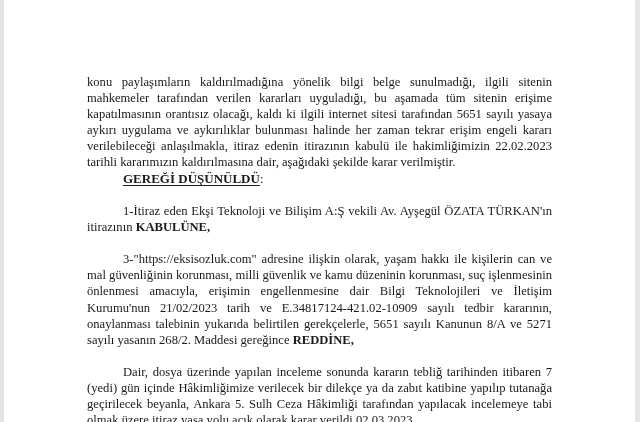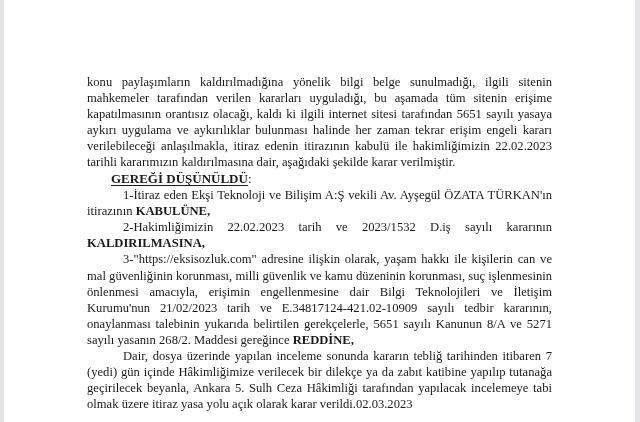--- a/index.html
+++ b/index.html
@@ -12,23 +12,23 @@
   }
   .edge-left { position:absolute; left:0; top:0; width:4px; height:422px; background:#e3e3e6; }
   .edge-right { position:absolute; right:0; top:0; width:5px; height:422px; background:#e6e6ea; }
   .page {
     position:absolute;
     left:87px; top:74px; width:465px;
     font-size:12.6px;
     line-height:16.05px;
   }
   .p { text-align:justify; text-align-last:left; margin:0; }
-  .indent { text-indent:36px; }
+  .indent { text-indent:36px;margin-top:16px; }
   .heading {
-    margin:0 0 0 24px;
+    margin:0 0 0 36px;
     font-weight:bold;
     font-size:13px;
     line-height:17px;
   }
   .heading u { text-decoration:underline; text-underline-offset:2px; }
   .heading .colon { font-weight:normal; }
   b { font-weight:bold; }
 </style>
 </head>
 <body>
@@ -36,19 +36,18 @@
 <div class="edge-left"></div>
 <div class="edge-right"></div>
 
 <div class="page">
   <p class="p">konu paylaşımların kaldırılmadığına yönelik bilgi belge sunulmadığı, ilgili sitenin mahkemeler tarafından verilen kararları uyguladığı, bu aşamada tüm sitenin erişime kapatılmasının orantısız olacağı, kaldı ki ilgili internet sitesi tarafından 5651 sayılı yasaya aykırı uygulama ve aykırılıklar bulunması halinde her zaman tekrar erişim engeli kararı verilebileceği anlaşılmakla, itiraz edenin itirazının kabulü ile hakimliğimizin 22.02.2023 tarihli kararımızın kaldırılmasına dair, aşağıdaki şekilde karar verilmiştir.</p>
 
   <p class="heading"><u>GEREĞİ DÜŞÜNÜLDÜ</u><span class="colon">:</span></p>
 
   <p class="p indent"><span>1-İtiraz eden Ekşi Teknoloji ve Bilişim A:Ş vekili Av. Ayşegül ÖZATA TÜRKAN'ın itirazının </span><b>KABULÜNE,</b></p>
 
-  <p class="p indent"><span>2-Hakimliğimizin 22.02.2023 tarih ve 2023/1532 D.iş sayılı kararının </span><b>KALDIRILMASINA,</b></p>
 
   <p class="p indent"><span>3-"https://eksisozluk.com" adresine ilişkin olarak, yaşam hakkı ile kişilerin can ve mal güvenliğinin korunması, milli güvenlik ve kamu düzeninin korunması, suç işlenmesinin önlenmesi amacıyla, erişimin engellenmesine dair Bilgi Teknolojileri ve İletişim Kurumu'nun 21/02/2023 tarih ve E.34817124-421.02-10909 sayılı tedbir kararının, onaylanması talebinin yukarıda belirtilen gerekçelerle, 5651 sayılı Kanunun 8/A ve 5271 sayılı yasanın 268/2. Maddesi gereğince </span><b>REDDİNE,</b></p>
 
 
   <p class="p indent">Dair, dosya üzerinde yapılan inceleme sonunda kararın tebliğ tarihinden itibaren 7 (yedi) gün içinde Hâkimliğimize verilecek bir dilekçe ya da zabıt katibine yapılıp tutanağa geçirilecek beyanla, Ankara 5. Sulh Ceza Hâkimliği tarafından yapılacak incelemeye tabi olmak üzere itiraz yasa yolu açık olarak karar verildi.02.03.2023</p>
 </div>
 
 </body></html>

